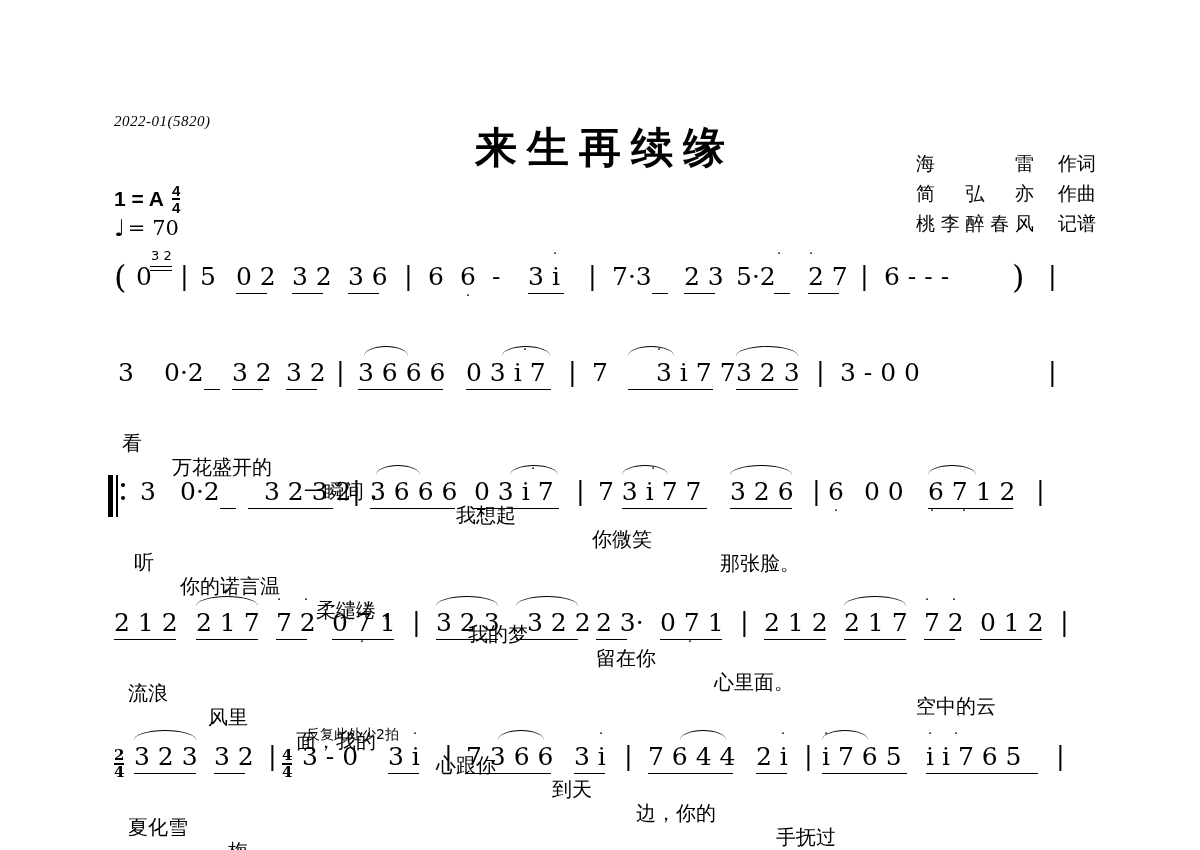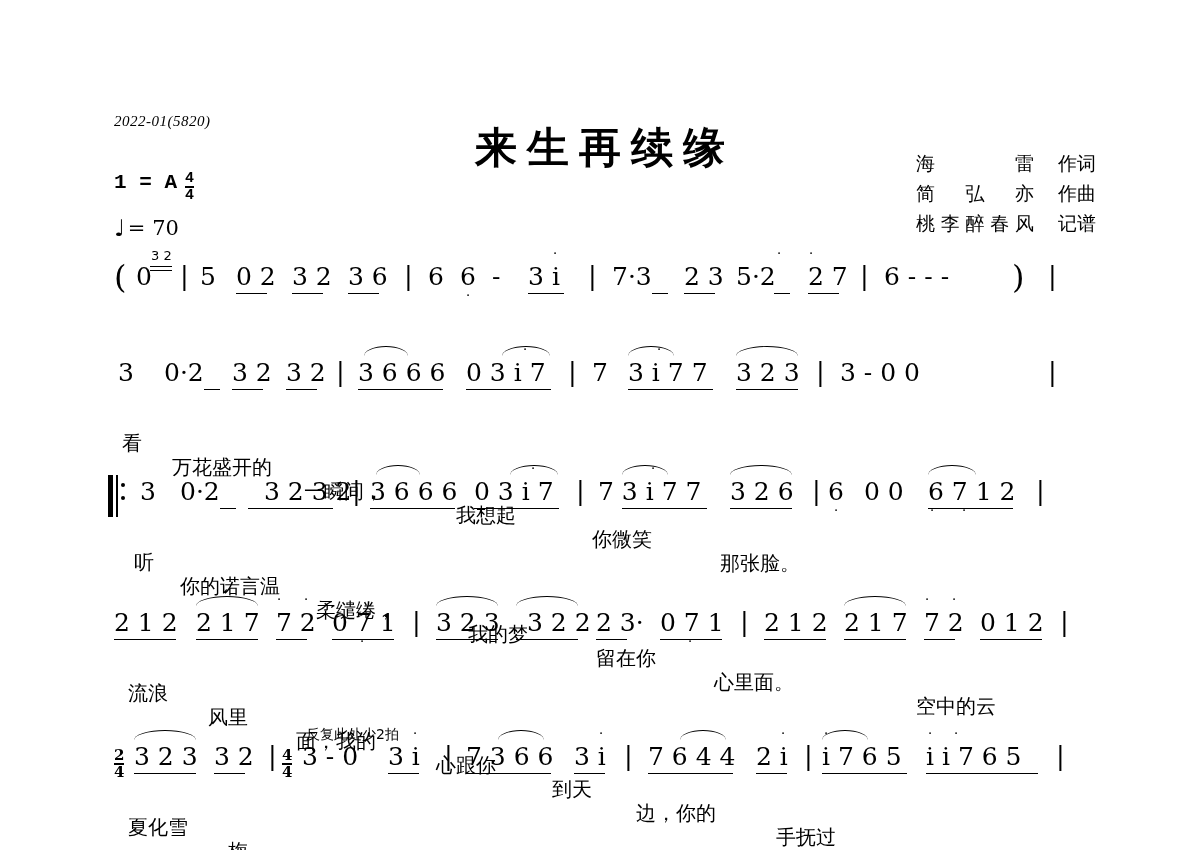--- a/index.html
+++ b/index.html
@@ -69,25 +69,26 @@
     text-align: justify;
     text-align-last: justify;
   }
   .credits .role {
     margin-left: 24px;
   }
   
   .keysig {
     position: absolute;
     left: 114px;
-    top: 171px;
-    font-family: Liberation Mono, monospace;
+    top: 183px;
+    font-family: Liberation Sans, sans-serif;
     font-size: 21px;
     font-weight: bold;
     display: flex;
+    align-items: center;
   }
   .keysig .frac {
     display: inline-block;
     margin-left: 8px;
     font-size: 15px;
     line-height: 15px;
     text-align: center;
     font-weight: bold;
   }
   .keysig .frac .num { display: block; }
@@ -297,21 +298,21 @@
       <span class="run bar" style="left:336px;top:-1px;">|</span>
       <span class="slur" style="left:364px;top:-12px;width:44px;"></span>
       <span class="run" style="left:358px;top:0;">3 6 6 6</span>
       <span class="beam" style="left:358px;top:31px;width:85px;"></span>
       <span class="run" style="left:466px;top:0;">0 3 i 7</span>
       <span class="run small" style="left:523px;top:-16px;">·</span>
       <span class="beam" style="left:466px;top:31px;width:85px;"></span>
       <span class="slur" style="left:502px;top:-12px;width:48px;"></span>
       <span class="run bar" style="left:568px;top:-1px;">|</span>
       <span class="run" style="left:592px;top:0;">7</span>
-      <span class="run" style="left:628px;top:0;">3 i 7 7</span>
+      <span class="run" style="left:656px;top:0;">3 i 7 7</span>
       <span class="run small" style="left:657px;top:-16px;">·</span>
       <span class="beam" style="left:628px;top:31px;width:85px;"></span>
       <span class="slur" style="left:628px;top:-12px;width:46px;"></span>
       <span class="run" style="left:736px;top:0;">3 2 3</span>
       <span class="beam" style="left:736px;top:31px;width:62px;"></span>
       <span class="slur" style="left:736px;top:-12px;width:62px;"></span>
       <span class="run bar" style="left:816px;top:-1px;">|</span>
       <span class="run" style="left:840px;top:0;">3 - 0 0</span>
       <span class="run bar" style="left:1048px;top:-1px;">|</span>
     </div>

